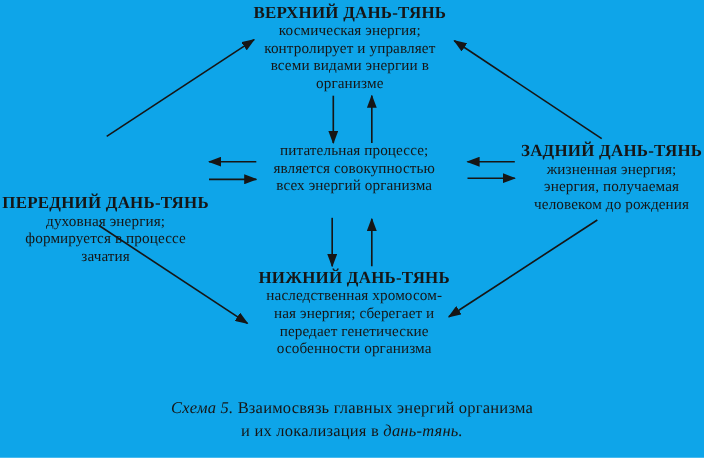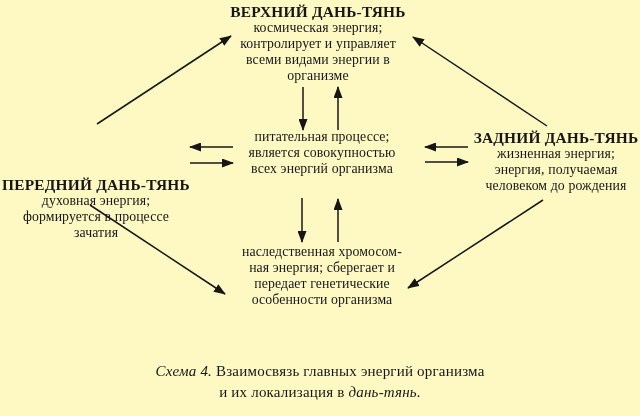--- a/index.html
+++ b/index.html
@@ -1,19 +1,19 @@
 <!DOCTYPE html>
 <html lang="ru"><head>
 <meta charset="utf-8">
 <style>
   html,body{margin:0;padding:0;}
   .page{
     position:relative;
     width:640px;height:416px;
-    background:#fef9c3;
+    background:#0ea5e9;
     font-family:"Liberation Serif","DejaVu Serif",serif;
     color:#161616;
     overflow:hidden;
   }
   .arrow-layer{
     position:absolute;left:0;top:0;width:640px;height:416px;
   }
   .node{
     position:absolute;
     text-align:center;
@@ -93,24 +93,25 @@
   </div>
 
   <div class="node" id="node-right">
     <div class="node-title">ЗАДНИЙ ДАНЬ-ТЯНЬ</div>
     <div class="node-line">жизненная энергия;</div>
     <div class="node-line">энергия, получаемая</div>
     <div class="node-line">человеком до рождения</div>
   </div>
 
   <div class="node" id="node-bottom">
+    <div class="node-title">НИЖНИЙ ДАНЬ-ТЯНЬ</div>
     <div class="node-line">наследственная хромосом-</div>
     <div class="node-line">ная энергия; сберегает и</div>
     <div class="node-line">передает генетические</div>
     <div class="node-line">особенности организма</div>
   </div>
 
   <div class="caption">
-    <div><span class="it">Схема 4.</span><span> Взаимосвязь главных энергий организма</span></div>
+    <div><span class="it">Схема 5.</span><span> Взаимосвязь главных энергий организма</span></div>
     <div><span>и их локализация в </span><span class="it">дань-тянь.</span></div>
   </div>
 
 </div>
 
 </body></html>

